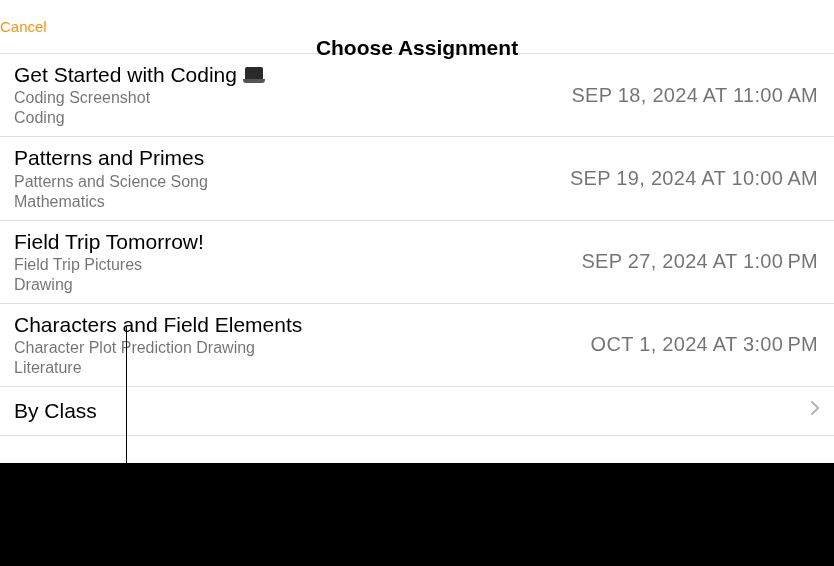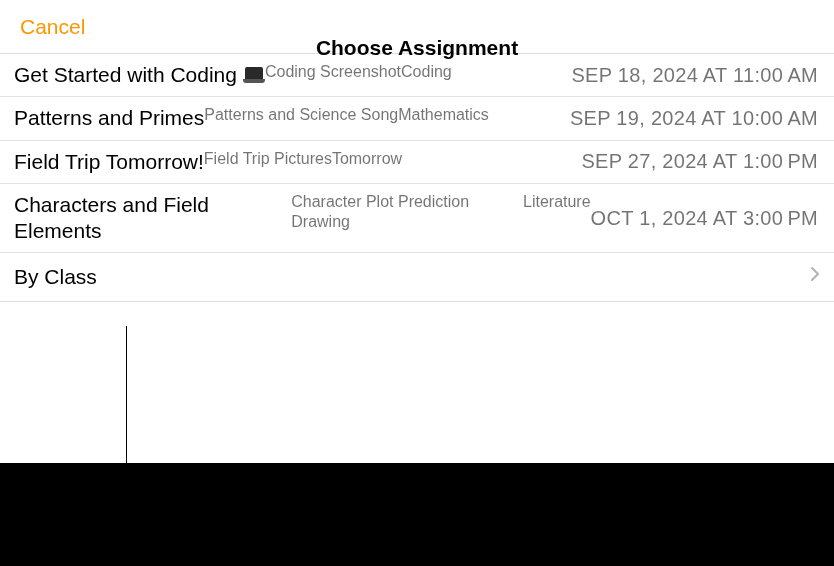--- a/index.html
+++ b/index.html
@@ -22,23 +22,22 @@
     }
     .header {
       height: 54px;
       display: flex;
       align-items: center;
       position: relative;
       border-bottom: 1px solid rgba(0,0,0,0.12);
     }
     .cancel {
       color: #ff9500;
-      font-size: 21px;
+      font-size: 15px;
       font-weight: 400;
-      padding-left: 20px;
       cursor: pointer;
       text-align: right;
     }
     .title {
       position: absolute;
       left: 0;
       right: 0;
       text-align: center;
       font-size: 21px;
       font-weight: 700;
@@ -52,20 +51,21 @@
     .row {
       display: flex;
       align-items: center;
       justify-content: space-between;
       padding: 8px 16px 8px 14px;
       border-bottom: 1px solid rgba(0,0,0,0.12);
       cursor: pointer;
     }
     .row-left {
       display: flex;
+      flex-direction: column;
       line-height: 1.25;
     }
     .row-title {
       font-size: 21px;
       font-weight: 400;
       color: #000;
       display: flex;
       align-items: center;
       gap: 6px;
     }
@@ -167,21 +167,21 @@
       </div>
       <div class="row-date">SEP 19, 2024 AT 10:00 AM</div>
     </div>
 
     <div class="row">
       <div class="row-left">
         <div class="row-title">
           <span>Field Trip Tomorrow!</span>
         </div>
         <div class="row-sub">Field Trip Pictures</div>
-        <div class="row-sub">Tomorrow</div>
+        <div class="row-sub">Drawing</div>
       </div>
       <div class="row-date">SEP 27, 2024 AT 1:00 PM</div>
     </div>
 
     <div class="row">
       <div class="row-left">
         <div class="row-title">
           <span>Characters and Field Elements</span>
         </div>
         <div class="row-sub">Character Plot Prediction Drawing</div>

